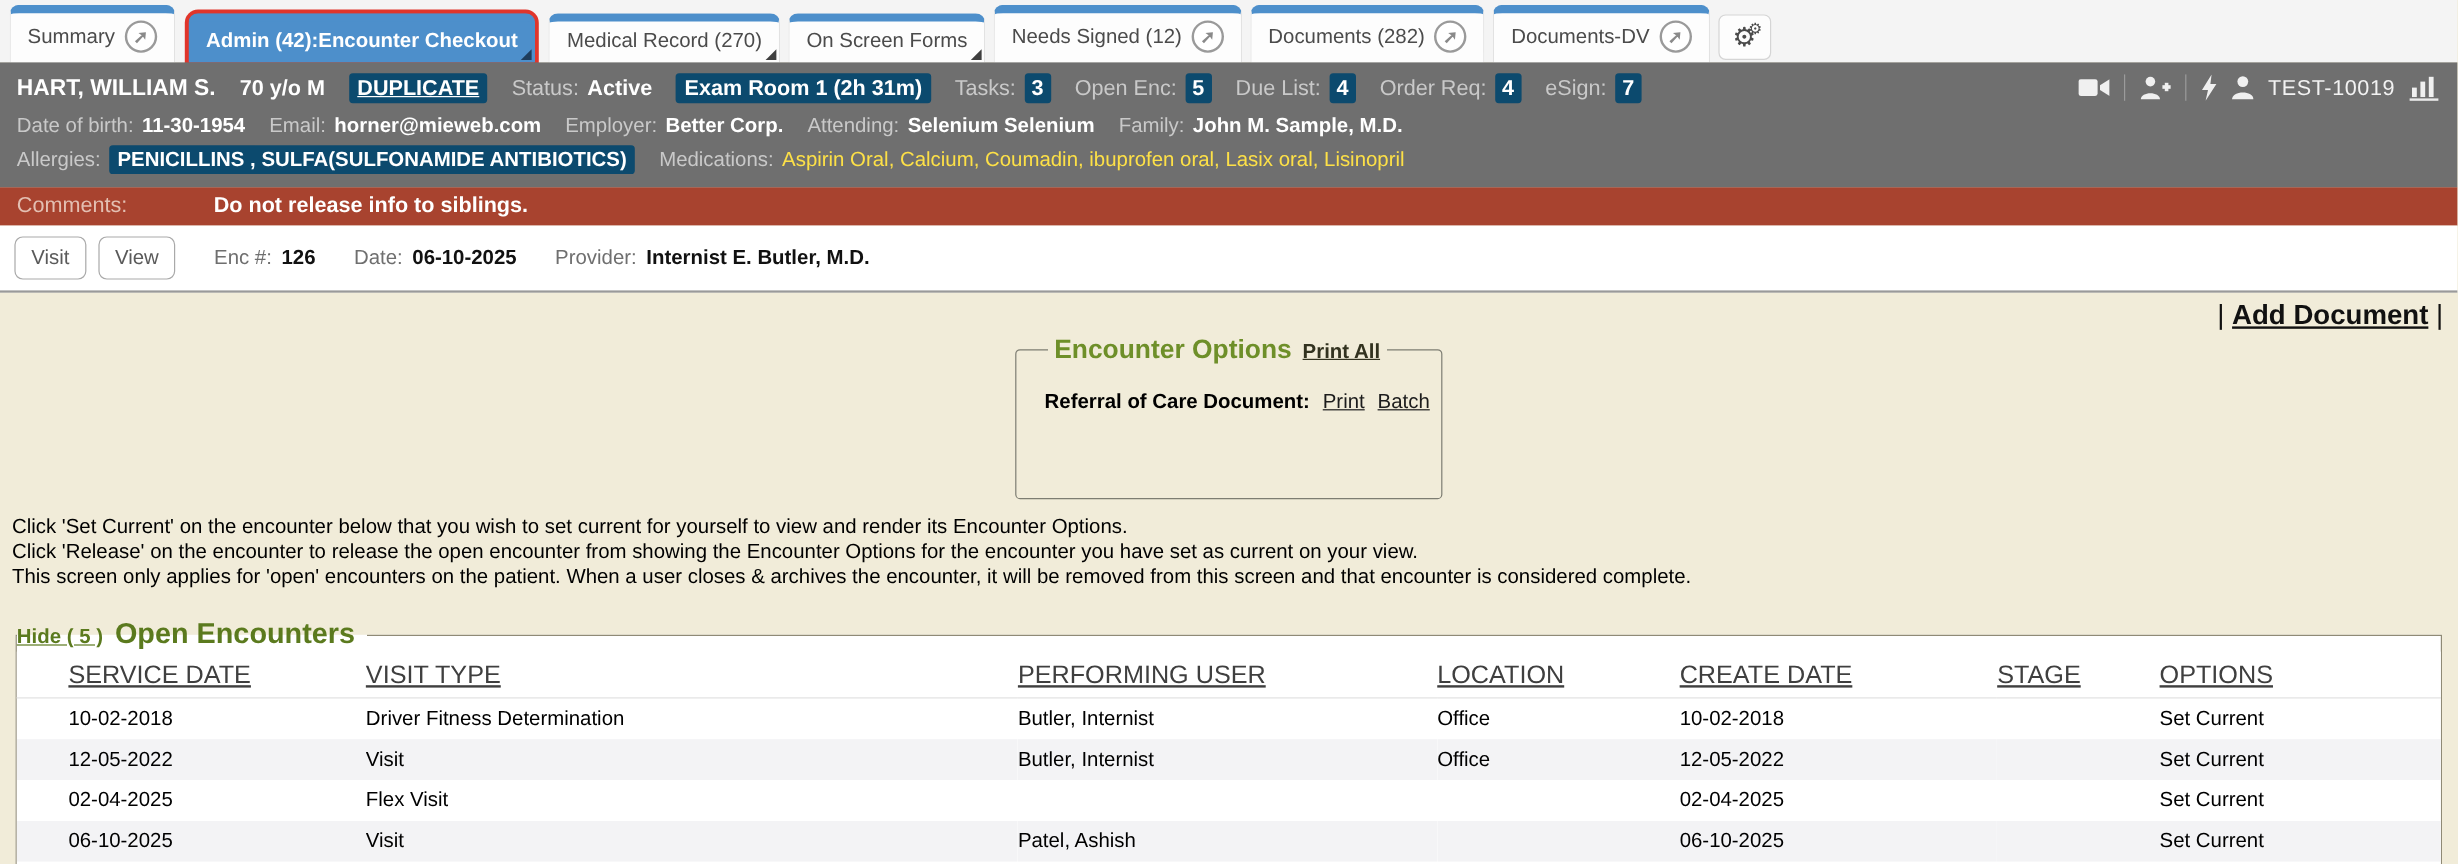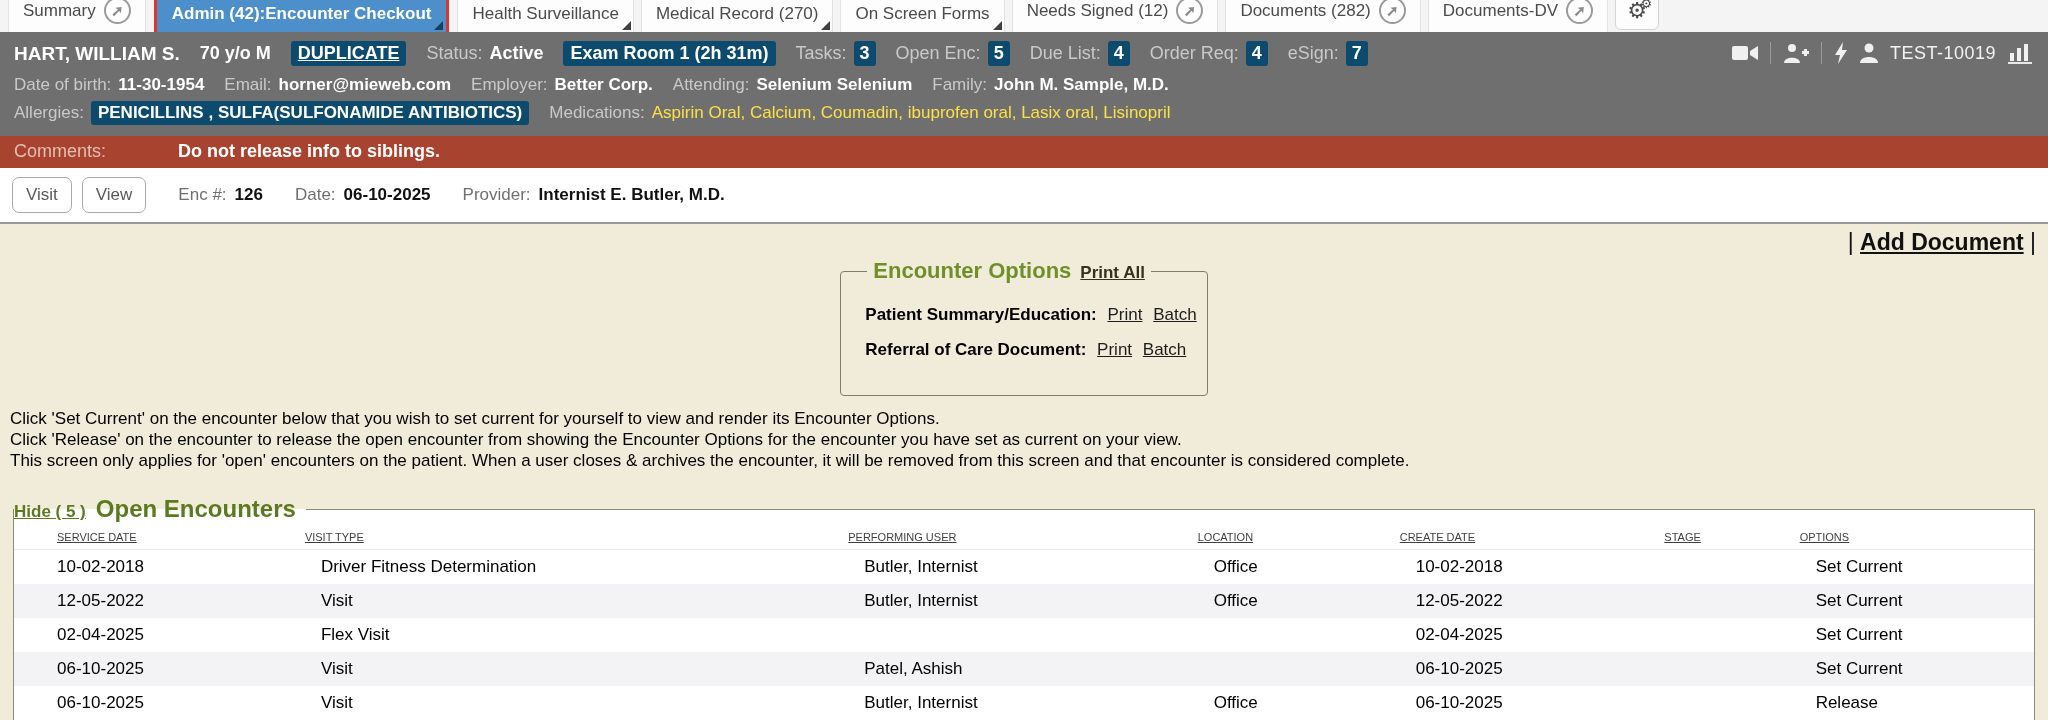--- a/index.html
+++ b/index.html
@@ -1,21 +1,21 @@
 <!DOCTYPE html>
 <html><head>
 <meta charset="utf-8">
 <style>
   * { box-sizing: border-box; margin: 0; padding: 0; }
   html,body { width: 2048px; height: 720px; overflow: hidden; }
   body { font-family: "Liberation Sans", sans-serif; background: #f1ecd9; }
   .page { width: 2048px; height: 720px; display: flex; flex-direction: column; }
 
   
-  .tabbar { background: #f4f4f4; display: flex; align-items: flex-end; gap: 7px; padding: 6px 8px 0 8px; height: 32px; flex: 0 0 auto; }
+  .tabbar { background: #f4f4f4; display: flex; align-items: flex-end; gap: 7px; padding: 6px 8px 0 8px; height: 52px; flex: 0 0 auto; }
   .tab { position: relative; display: flex; align-items: center; gap: 8px; background: #fdfdfd; border: 1px solid #e2e2e2; border-bottom: none; border-top: 7px solid #4d8fcb; border-radius: 8px 8px 0 0; padding: 6px 14px 8px 14px; font-size: 17px; color: #4b4b4b; white-space: nowrap; cursor: pointer; }
   .tab.active { background: #4d8fcb; border-color: #4d8fcb; color: #ffffff; font-weight: bold; box-shadow: 0 0 0 3px #e0352b; margin: 0 4px; }
   .tab.corner::after { content: ""; position: absolute; right: 2px; bottom: 2px; width: 0; height: 0; border-style: solid; border-width: 0 0 9px 9px; border-color: transparent transparent #3f3f3f transparent; }
   .tab.active.corner::after { border-color: transparent transparent #1e3d5c transparent; }
   .popout { display: inline-flex; align-items: center; justify-content: center; width: 27px; height: 27px; border: 2px solid #9a9a9a; border-radius: 50%; color: #8a8a8a; font-size: 15px; font-weight: bold; background: #fff; }
   .gearbtn { display: flex; align-items: center; justify-content: center; background: #fdfdfd; border: 1px solid #d5d5d5; border-radius: 6px; width: 44px; height: 38px; margin-bottom: 2px; position: relative; color: #4b4b4b; cursor: pointer; }
   .gear-main { font-size: 22px; line-height: 1; }
   .gear-small { font-size: 13px; line-height: 1; position: absolute; top: 4px; right: 6px; }
 
   
@@ -63,40 +63,37 @@
   .encopts-row a { color: #1c1c1c; text-decoration: underline; margin-left: 6px; cursor: pointer; }
 
   .instructions { margin: 12px 0 0 10px; font-size: 17px; color: #000; line-height: 21px; }
 
   
   fieldset.openenc { margin: 24px 13px 0 13px; border: 1px solid #8f8a76; padding: 0; background: #fff; }
   fieldset.openenc legend { display: flex; align-items: baseline; gap: 10px; margin-left: 0; padding-right: 10px; white-space: nowrap; }
   .hide-link { color: #5b7a1e; font-weight: bold; font-size: 17px; text-decoration: underline; cursor: pointer; }
   .openenc-title { color: #5b7a1e; font-weight: bold; font-size: 24px; }
   table.enc-table { width: 100%; border-collapse: collapse; table-layout: fixed; font-size: 17px; color: #000; background: #fff; }
-  table.enc-table th { text-align: left; font-weight: normal; font-size: 11px; color: #3f3f3f; text-decoration: underline; padding: 8px 0 6px 0; cursor: pointer; border-bottom: 1px solid #e9e9e9; white-space: nowrap; }
-  table.enc-table td { padding: 7px 16px; white-space: nowrap; overflow: hidden; }
+  table.enc-table th { text-align: left; font-weight: normal; font-size: 21px; color: #3f3f3f; text-decoration: underline; padding: 8px 0 6px 0; cursor: pointer; border-bottom: 1px solid #e9e9e9; white-space: nowrap; }
+  table.enc-table td { padding: 7px 0; white-space: nowrap; overflow: hidden; }
   table.enc-table th:first-child, table.enc-table td:first-child { padding-left: 43px; }
   table.enc-table tr.alt td { background: #f3f3f5; }
 </style>
 </head>
 <body>
 
 <div class="page">
 
   <div class="tabbar">
     <div class="tab">
       <span>Summary</span>
       <span class="popout">➚</span>
     </div>
     <div class="tab active corner">
       <span>Admin (42):Encounter Checkout</span>
-    </div>
-    <div class="tab corner">
-      <span>Health Surveillance</span>
     </div>
     <div class="tab corner">
       <span>Medical Record (270)</span>
     </div>
     <div class="tab corner">
       <span>On Screen Forms</span>
     </div>
     <div class="tab">
       <span>Needs Signed (12)</span>
       <span class="popout">➚</span>
@@ -248,25 +245,20 @@
       <span>|</span>
       <a>Add Document</a>
       <span>|</span>
     </div>
 
     <fieldset class="encopts">
       <legend>
         <span class="encopts-title">Encounter Options</span>
         <a class="printall">Print All</a>
       </legend>
-      <div class="encopts-row">
-        <span class="rl">Patient Summary/Education:</span>
-        <a>Print</a>
-        <a>Batch</a>
-      </div>
       <div class="encopts-row">
         <span class="rl">Referral of Care Document:</span>
         <a>Print</a>
         <a>Batch</a>
       </div>
     </fieldset>
 
     <div class="instructions">
       <div>Click 'Set Current' on the encounter below that you wish to set current for yourself to view and render its Encounter Options.</div>
       <div>Click 'Release' on the encounter to release the open encounter from showing the Encounter Options for the encounter you have set as current on your view.</div>

